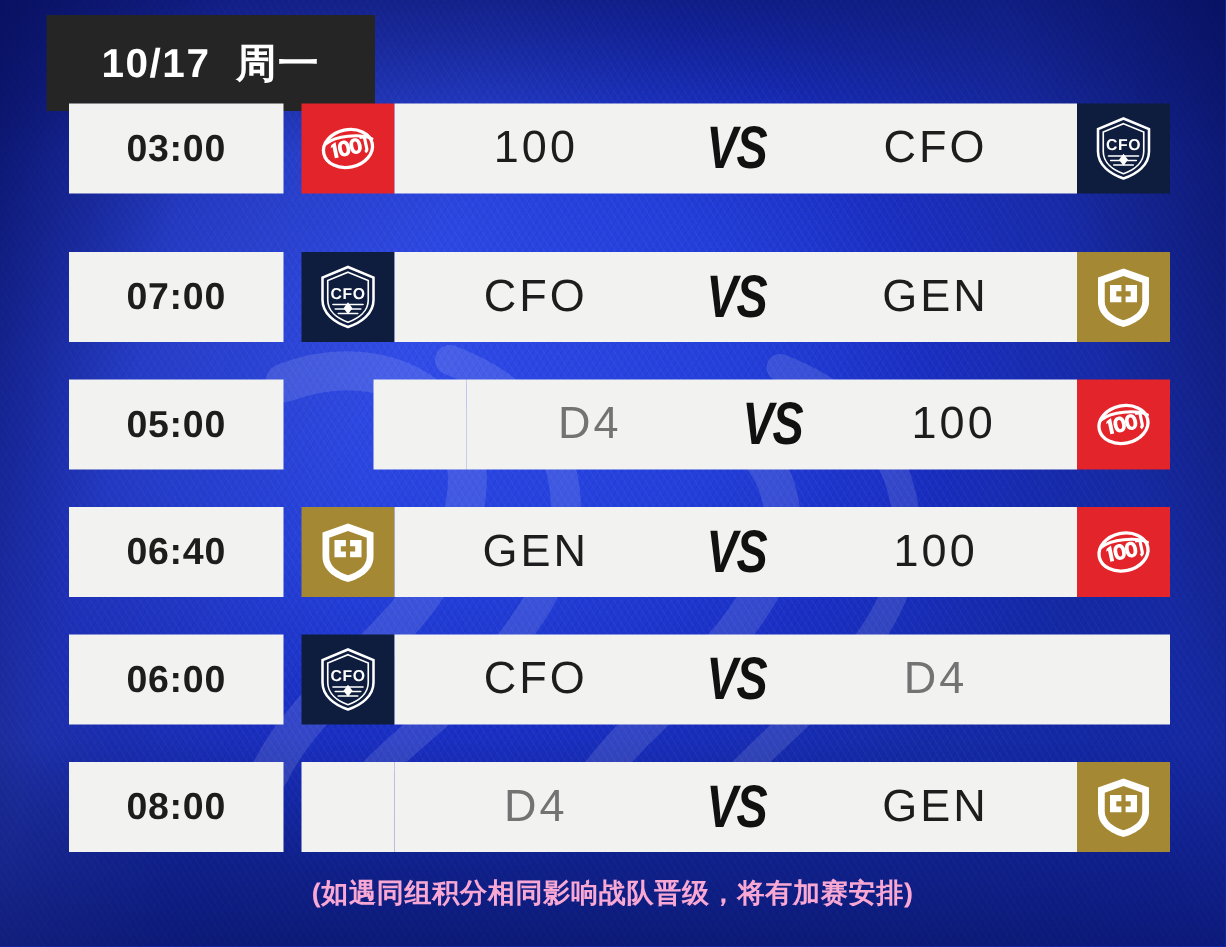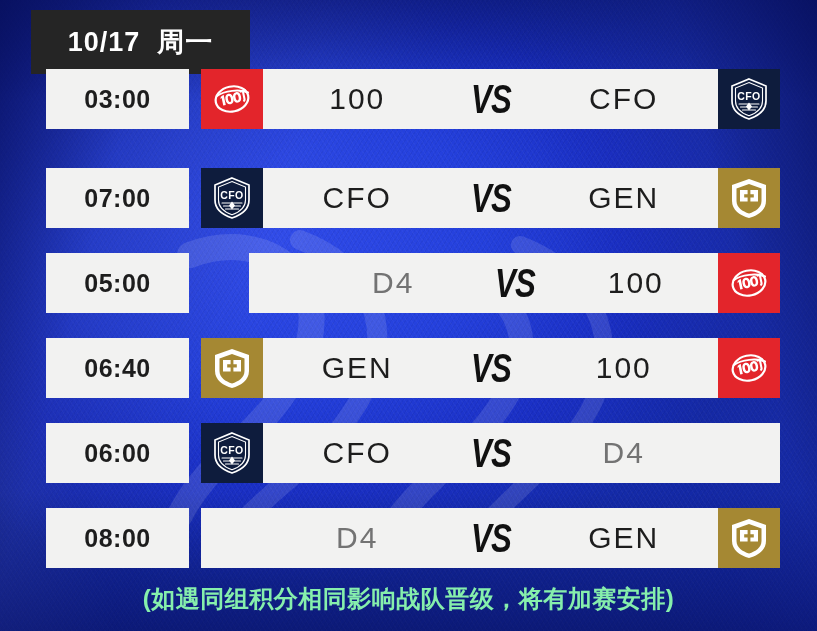--- a/index.html
+++ b/index.html
@@ -161,22 +161,22 @@
     font-family: "Liberation Sans Narrow", "Liberation Sans", sans-serif;
   }
 
   
   .footnote {
     position: absolute;
     left: 0;
     right: 0;
     top: 583px;
     text-align: center;
-    color: #86efac;
-    font-size: 24px;
+    color: #f9a8d4;
+    font-size: 18px;
     font-weight: bold;
     letter-spacing: 0.5px;
   }
 
   .logo-svg { display: block; }
 </style>
 </head>
 <body>
 
 <div id="stage">

